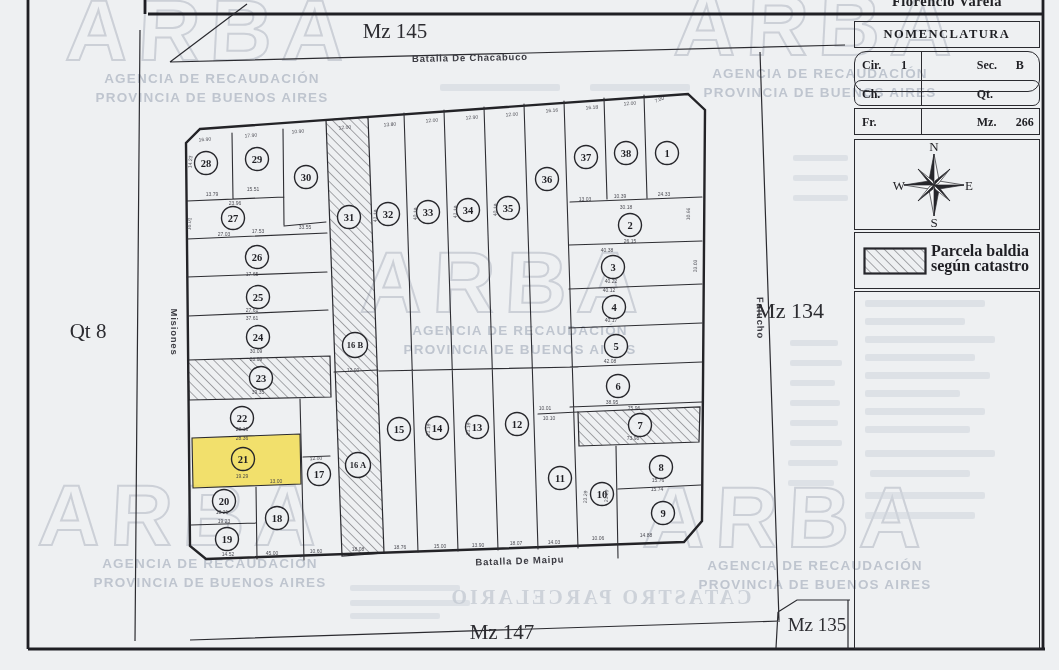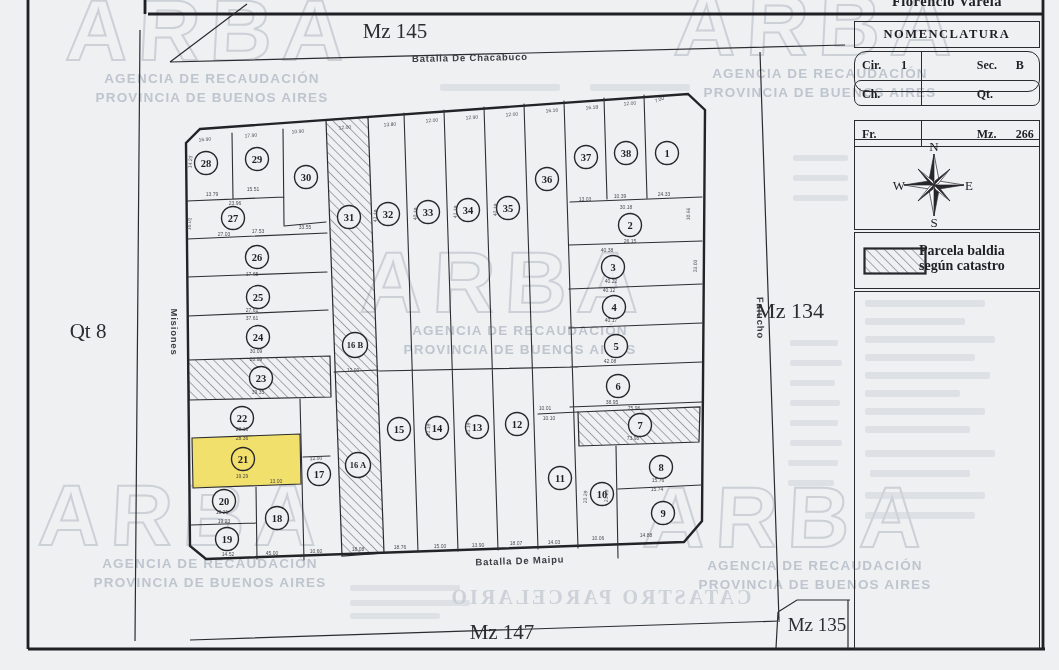--- a/index.html
+++ b/index.html
@@ -10,21 +10,21 @@
   .panel-title{position:absolute;left:854px;width:186px;top:-7px;height:24px;text-align:center;
        font-weight:bold;font-size:14.5px;color:#222226;letter-spacing:.5px;}
   .nom-title{display:flex;align-items:center;justify-content:center;font-weight:bold;
        font-size:12.5px;letter-spacing:1.5px;color:#1e1e22;}
   .nom-row{display:flex;}
   .nom-cell{position:relative;height:100%;box-sizing:border-box;font-weight:bold;font-size:12px;color:#1f1f24;}
   .nom-cell.l{width:49%;border-right:1.6px solid #2a2a2f;}
   .nom-cell.r{width:51%;margin-left:48px;}
   .nom-label{position:absolute;left:7px;top:6px;}
   .nom-value{position:absolute;left:46px;top:6px;}
-  .legend-text{position:absolute;left:64px;top:11px;font-weight:bold;font-size:14px;line-height:14.5px;color:#1f1f24;}
+  .legend-text{position:absolute;left:76px;top:11px;font-weight:bold;font-size:16px;line-height:14.5px;color:#1f1f24;}
 </style>
 </head>
 <body>
 
 <div class="page">
 
   <svg id="wm" width="1059" height="670" viewBox="0 0 1059 670">
       <text x="212" y="60" text-anchor="middle" font-family="&quot;Liberation Sans&quot;,sans-serif" font-size="86" font-weight="bold" letter-spacing="10" fill="none" stroke="#c9cdd5" stroke-width="2" opacity="0.9" transform="skewX(-3)">ARBA</text>
       <text x="212" y="83" text-anchor="middle" font-family="&quot;Liberation Sans&quot;,sans-serif" font-size="13.5" font-weight="bold" letter-spacing="1.2" fill="#b7bec9" opacity="0.85">AGENCIA DE RECAUDACIÓN</text>
       <text x="212" y="102" text-anchor="middle" font-family="&quot;Liberation Sans&quot;,sans-serif" font-size="13.5" font-weight="bold" letter-spacing="1.2" fill="#b7bec9" opacity="0.85">PROVINCIA DE BUENOS AIRES</text>
@@ -277,21 +277,21 @@
   <div class="panel-box nom-row" style="left:854px;top:80px;width:186px;height:26px;border-radius:7px;">
     <div class="nom-cell l">
         <span class="nom-label">Ch.</span>
         <span class="nom-value"></span>
       </div>
     <div class="nom-cell r">
         <span class="nom-label">Qt.</span>
         <span class="nom-value"></span>
       </div>
   </div>
-  <div class="panel-box nom-row" style="left:854px;top:120px;width:186px;height:27px;">
+  <div class="panel-box nom-row" style="left:854px;top:108px;width:186px;height:27px;">
     <div class="nom-cell l">
         <span class="nom-label">Fr.</span>
         <span class="nom-value"></span>
       </div>
     <div class="nom-cell r">
         <span class="nom-label">Mz.</span>
         <span class="nom-value">266</span>
       </div>
   </div>
 

